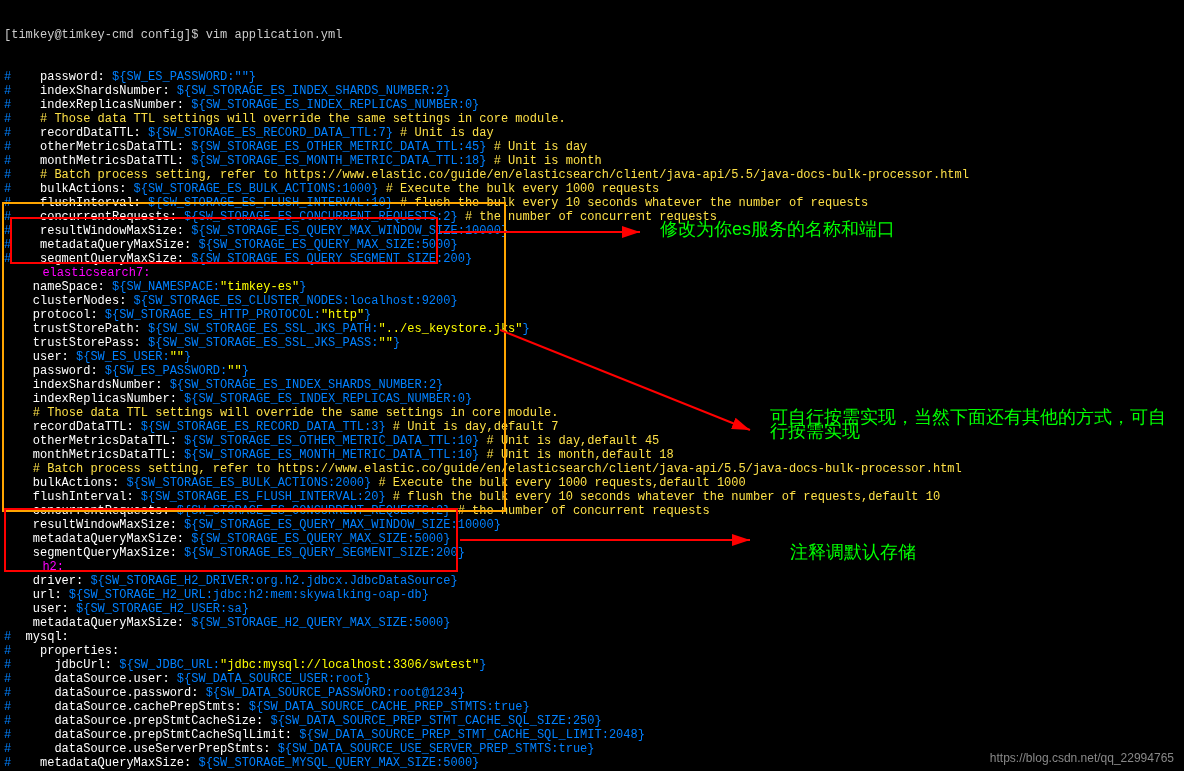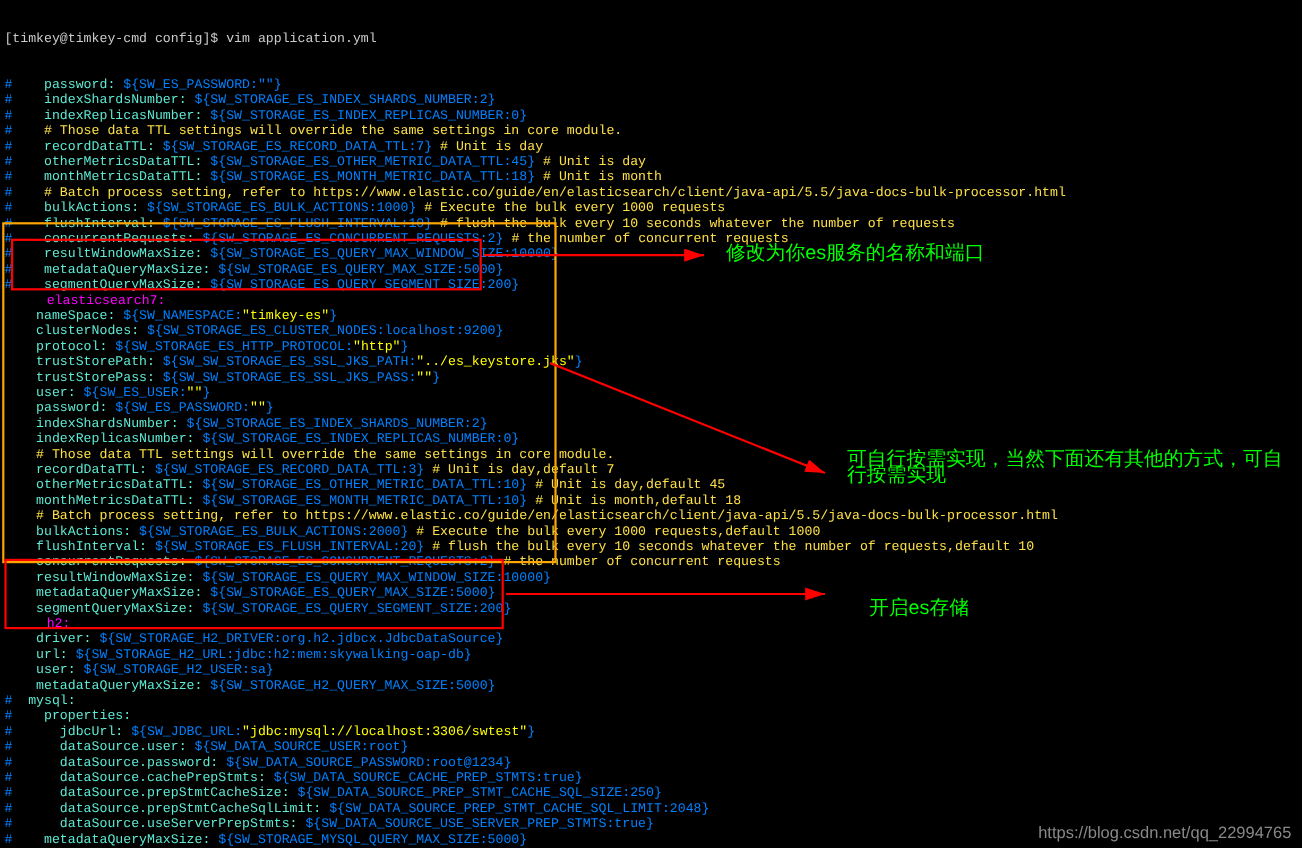--- a/index.html
+++ b/index.html
@@ -17,21 +17,21 @@
   }
   .terminal {
     position: absolute;
     top: 0; left: 0;
     width: 1184px;
     height: 561px;
     white-space: pre;
   }
   .prompt { color: #ccc; }
   .hash { color: #0080ff; }
-  .key { color: #5eead4; }
+  .key { color: #ffffff; }
   .val { color: #0080ff; }
   .cmt { color: #fde047; }
   .str { color: #ffff00; }
   .sect { color: #ff00ff; padding-left: 24px; }
   .line { display:block; padding-left:4px;}
   .annotation {
     position:absolute;
     color:#00ff00;
     font-size:18px;
     font-family: sans-serif;
@@ -49,21 +49,21 @@
   .box-red {
     position:absolute;
     border:2px solid #ff0000;
     pointer-events:none;
   }
   .watermark {
     position:absolute;
     right:10px;
     bottom:6px;
     color:#888;
-    font-size:15px;
+    font-size:12px;
     font-family:sans-serif;
   }
 </style>
 </head>
 <body>
 
 <div class="terminal">
   <span class="line prompt">[timkey@timkey-cmd config]$ vim application.yml</span>
   <div id="code-area"><span class="line"><span class="hash">#</span><span class="key">    password:</span><span class="val"> ${SW_ES_PASSWORD:""}</span></span><span class="line"><span class="hash">#</span><span class="key">    indexShardsNumber:</span><span class="val"> ${SW_STORAGE_ES_INDEX_SHARDS_NUMBER:2}</span></span><span class="line"><span class="hash">#</span><span class="key">    indexReplicasNumber:</span><span class="val"> ${SW_STORAGE_ES_INDEX_REPLICAS_NUMBER:0}</span></span><span class="line"><span class="hash">#</span><span class="cmt">    # Those data TTL settings will override the same settings in core module.</span></span><span class="line"><span class="hash">#</span><span class="key">    recordDataTTL:</span><span class="val"> ${SW_STORAGE_ES_RECORD_DATA_TTL:7}</span><span class="cmt"> # Unit is day</span></span><span class="line"><span class="hash">#</span><span class="key">    otherMetricsDataTTL:</span><span class="val"> ${SW_STORAGE_ES_OTHER_METRIC_DATA_TTL:45}</span><span class="cmt"> # Unit is day</span></span><span class="line"><span class="hash">#</span><span class="key">    monthMetricsDataTTL:</span><span class="val"> ${SW_STORAGE_ES_MONTH_METRIC_DATA_TTL:18}</span><span class="cmt"> # Unit is month</span></span><span class="line"><span class="hash">#</span><span class="cmt">    # Batch process setting, refer to https://www.elastic.co/guide/en/elasticsearch/client/java-api/5.5/java-docs-bulk-processor.html</span></span><span class="line"><span class="hash">#</span><span class="key">    bulkActions:</span><span class="val"> ${SW_STORAGE_ES_BULK_ACTIONS:1000}</span><span class="cmt"> # Execute the bulk every 1000 requests</span></span><span class="line"><span class="hash">#</span><span class="key">    flushInterval:</span><span class="val"> ${SW_STORAGE_ES_FLUSH_INTERVAL:10}</span><span class="cmt"> # flush the bulk every 10 seconds whatever the number of requests</span></span><span class="line"><span class="hash">#</span><span class="key">    concurrentRequests:</span><span class="val"> ${SW_STORAGE_ES_CONCURRENT_REQUESTS:2}</span><span class="cmt"> # the number of concurrent requests</span></span><span class="line"><span class="hash">#</span><span class="key">    resultWindowMaxSize:</span><span class="val"> ${SW_STORAGE_ES_QUERY_MAX_WINDOW_SIZE:10000}</span></span><span class="line"><span class="hash">#</span><span class="key">    metadataQueryMaxSize:</span><span class="val"> ${SW_STORAGE_ES_QUERY_MAX_SIZE:5000}</span></span><span class="line"><span class="hash">#</span><span class="key">    segmentQueryMaxSize:</span><span class="val"> ${SW_STORAGE_ES_QUERY_SEGMENT_SIZE:200}</span></span><span class="line"><span class="sect">  elasticsearch7:</span></span><span class="line"><span class="key">    nameSpace:</span><span class="val"> ${SW_NAMESPACE:</span><span class="str">"timkey-es"</span><span class="val">}</span></span><span class="line"><span class="key">    clusterNodes:</span><span class="val"> ${SW_STORAGE_ES_CLUSTER_NODES:localhost:9200}</span></span><span class="line"><span class="key">    protocol:</span><span class="val"> ${SW_STORAGE_ES_HTTP_PROTOCOL:</span><span class="str">"http"</span><span class="val">}</span></span><span class="line"><span class="key">    trustStorePath:</span><span class="val"> ${SW_SW_STORAGE_ES_SSL_JKS_PATH:</span><span class="str">"../es_keystore.jks"</span><span class="val">}</span></span><span class="line"><span class="key">    trustStorePass:</span><span class="val"> ${SW_SW_STORAGE_ES_SSL_JKS_PASS:</span><span class="str">""</span><span class="val">}</span></span><span class="line"><span class="key">    user:</span><span class="val"> ${SW_ES_USER:</span><span class="str">""</span><span class="val">}</span></span><span class="line"><span class="key">    password:</span><span class="val"> ${SW_ES_PASSWORD:</span><span class="str">""</span><span class="val">}</span></span><span class="line"><span class="key">    indexShardsNumber:</span><span class="val"> ${SW_STORAGE_ES_INDEX_SHARDS_NUMBER:2}</span></span><span class="line"><span class="key">    indexReplicasNumber:</span><span class="val"> ${SW_STORAGE_ES_INDEX_REPLICAS_NUMBER:0}</span></span><span class="line"><span class="cmt">    # Those data TTL settings will override the same settings in core module.</span></span><span class="line"><span class="key">    recordDataTTL:</span><span class="val"> ${SW_STORAGE_ES_RECORD_DATA_TTL:3}</span><span class="cmt"> # Unit is day,default 7</span></span><span class="line"><span class="key">    otherMetricsDataTTL:</span><span class="val"> ${SW_STORAGE_ES_OTHER_METRIC_DATA_TTL:10}</span><span class="cmt"> # Unit is day,default 45</span></span><span class="line"><span class="key">    monthMetricsDataTTL:</span><span class="val"> ${SW_STORAGE_ES_MONTH_METRIC_DATA_TTL:10}</span><span class="cmt"> # Unit is month,default 18</span></span><span class="line"><span class="cmt">    # Batch process setting, refer to https://www.elastic.co/guide/en/elasticsearch/client/java-api/5.5/java-docs-bulk-processor.html</span></span><span class="line"><span class="key">    bulkActions:</span><span class="val"> ${SW_STORAGE_ES_BULK_ACTIONS:2000}</span><span class="cmt"> # Execute the bulk every 1000 requests,default 1000</span></span><span class="line"><span class="key">    flushInterval:</span><span class="val"> ${SW_STORAGE_ES_FLUSH_INTERVAL:20}</span><span class="cmt"> # flush the bulk every 10 seconds whatever the number of requests,default 10</span></span><span class="line"><span class="key">    concurrentRequests:</span><span class="val"> ${SW_STORAGE_ES_CONCURRENT_REQUESTS:2}</span><span class="cmt"> # the number of concurrent requests</span></span><span class="line"><span class="key">    resultWindowMaxSize:</span><span class="val"> ${SW_STORAGE_ES_QUERY_MAX_WINDOW_SIZE:10000}</span></span><span class="line"><span class="key">    metadataQueryMaxSize:</span><span class="val"> ${SW_STORAGE_ES_QUERY_MAX_SIZE:5000}</span></span><span class="line"><span class="key">    segmentQueryMaxSize:</span><span class="val"> ${SW_STORAGE_ES_QUERY_SEGMENT_SIZE:200}</span></span><span class="line"><span class="sect">  h2:</span></span><span class="line"><span class="key">    driver:</span><span class="val"> ${SW_STORAGE_H2_DRIVER:org.h2.jdbcx.JdbcDataSource}</span></span><span class="line"><span class="key">    url:</span><span class="val"> ${SW_STORAGE_H2_URL:jdbc:h2:mem:skywalking-oap-db}</span></span><span class="line"><span class="key">    user:</span><span class="val"> ${SW_STORAGE_H2_USER:sa}</span></span><span class="line"><span class="key">    metadataQueryMaxSize:</span><span class="val"> ${SW_STORAGE_H2_QUERY_MAX_SIZE:5000}</span></span><span class="line"><span class="hash">#</span><span class="key">  mysql:</span></span><span class="line"><span class="hash">#</span><span class="key">    properties:</span></span><span class="line"><span class="hash">#</span><span class="key">      jdbcUrl:</span><span class="val"> ${SW_JDBC_URL:</span><span class="str">"jdbc:mysql://localhost:3306/swtest"</span><span class="val">}</span></span><span class="line"><span class="hash">#</span><span class="key">      dataSource.user:</span><span class="val"> ${SW_DATA_SOURCE_USER:root}</span></span><span class="line"><span class="hash">#</span><span class="key">      dataSource.password:</span><span class="val"> ${SW_DATA_SOURCE_PASSWORD:root@1234}</span></span><span class="line"><span class="hash">#</span><span class="key">      dataSource.cachePrepStmts:</span><span class="val"> ${SW_DATA_SOURCE_CACHE_PREP_STMTS:true}</span></span><span class="line"><span class="hash">#</span><span class="key">      dataSource.prepStmtCacheSize:</span><span class="val"> ${SW_DATA_SOURCE_PREP_STMT_CACHE_SQL_SIZE:250}</span></span><span class="line"><span class="hash">#</span><span class="key">      dataSource.prepStmtCacheSqlLimit:</span><span class="val"> ${SW_DATA_SOURCE_PREP_STMT_CACHE_SQL_LIMIT:2048}</span></span><span class="line"><span class="hash">#</span><span class="key">      dataSource.useServerPrepStmts:</span><span class="val"> ${SW_DATA_SOURCE_USE_SERVER_PREP_STMTS:true}</span></span><span class="line"><span class="hash">#</span><span class="key">    metadataQueryMaxSize:</span><span class="val"> ${SW_STORAGE_MYSQL_QUERY_MAX_SIZE:5000}</span></span><span class="line"><span class="sect">receiver-sharing-server:</span></span></div>
 </div>
@@ -92,15 +92,15 @@
   <defs>
       <marker id="ah3" markerWidth="10" markerHeight="10" refX="9" refY="3" orient="auto">
         <path d="M0,0 L0,6 L9,3 z" fill="#ff0000"></path>
       </marker>
     </defs>
   <line x1="0" y1="10" x2="290" y2="10" stroke="#ff0000" stroke-width="2" marker-end="url(#ah3)"></line>
 </svg>
 
 <div class="annotation" style="left:660px; top:222px;">修改为你es服务的名称和端口</div>
 <div class="annotation" style="left:770px; top:410px; width:400px;">可自行按需实现，当然下面还有其他的方式，可自行按需实现</div>
-<div class="annotation" style="left:790px; top:545px;">开启es存储</div>
+<div class="annotation" style="left:790px; top:545px;">注释调默认存储</div>
 
 <div class="watermark">https://blog.csdn.net/qq_22994765</div>
 
 </body></html>

